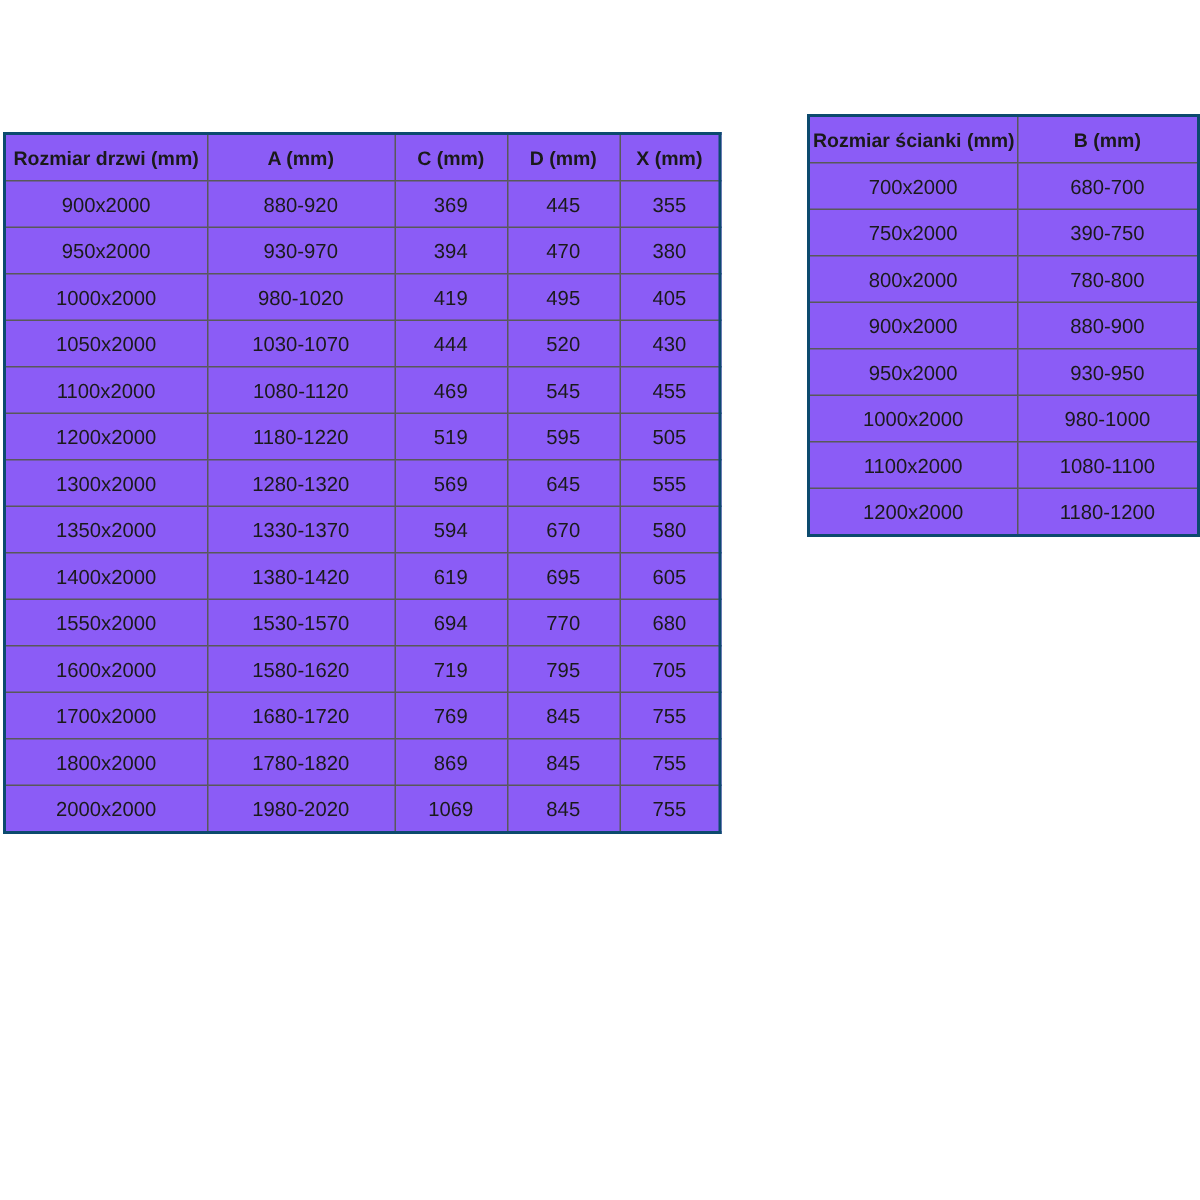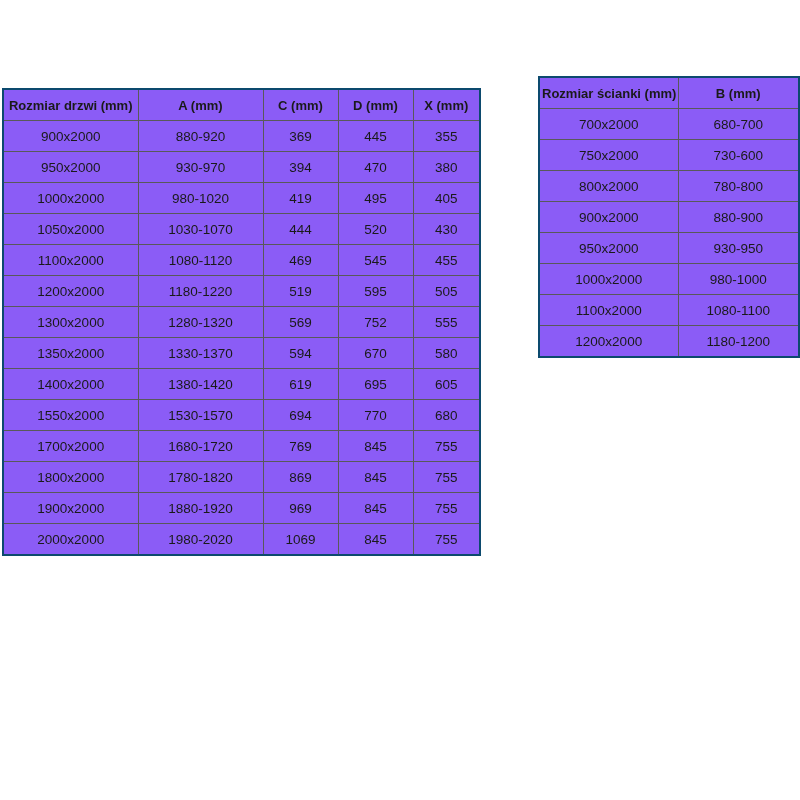--- a/index.html
+++ b/index.html
@@ -116,21 +116,21 @@
           <td>1200x2000</td>
           <td>1180-1220</td>
           <td>519</td>
           <td>595</td>
           <td>505</td>
         </tr>
         <tr>
           <td>1300x2000</td>
           <td>1280-1320</td>
           <td>569</td>
-          <td>752</td>
+          <td>645</td>
           <td>555</td>
         </tr>
         <tr>
           <td>1350x2000</td>
           <td>1330-1370</td>
           <td>594</td>
           <td>670</td>
           <td>580</td>
         </tr>
         <tr>
@@ -141,37 +141,37 @@
           <td>605</td>
         </tr>
         <tr>
           <td>1550x2000</td>
           <td>1530-1570</td>
           <td>694</td>
           <td>770</td>
           <td>680</td>
         </tr>
         <tr>
+          <td>1600x2000</td>
+          <td>1580-1620</td>
+          <td>719</td>
+          <td>795</td>
+          <td>705</td>
+        </tr>
+        <tr>
           <td>1700x2000</td>
           <td>1680-1720</td>
           <td>769</td>
           <td>845</td>
           <td>755</td>
         </tr>
         <tr>
           <td>1800x2000</td>
           <td>1780-1820</td>
           <td>869</td>
-          <td>845</td>
-          <td>755</td>
-        </tr>
-        <tr>
-          <td>1900x2000</td>
-          <td>1880-1920</td>
-          <td>969</td>
           <td>845</td>
           <td>755</td>
         </tr>
         <tr>
           <td>2000x2000</td>
           <td>1980-2020</td>
           <td>1069</td>
           <td>845</td>
           <td>755</td>
         </tr>
@@ -189,21 +189,21 @@
         <th>B (mm)</th>
       </tr>
     </thead>
     <tbody>
         <tr>
           <td>700x2000</td>
           <td>680-700</td>
         </tr>
         <tr>
           <td>750x2000</td>
-          <td>730-600</td>
+          <td>390-750</td>
         </tr>
         <tr>
           <td>800x2000</td>
           <td>780-800</td>
         </tr>
         <tr>
           <td>900x2000</td>
           <td>880-900</td>
         </tr>
         <tr>

